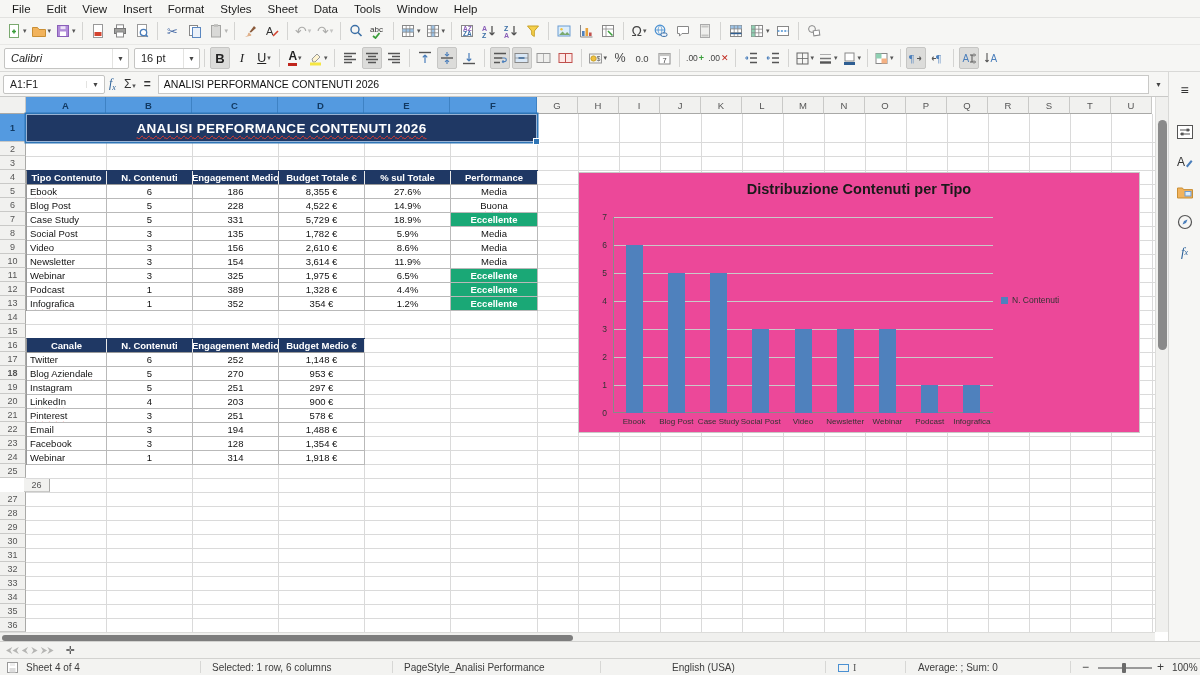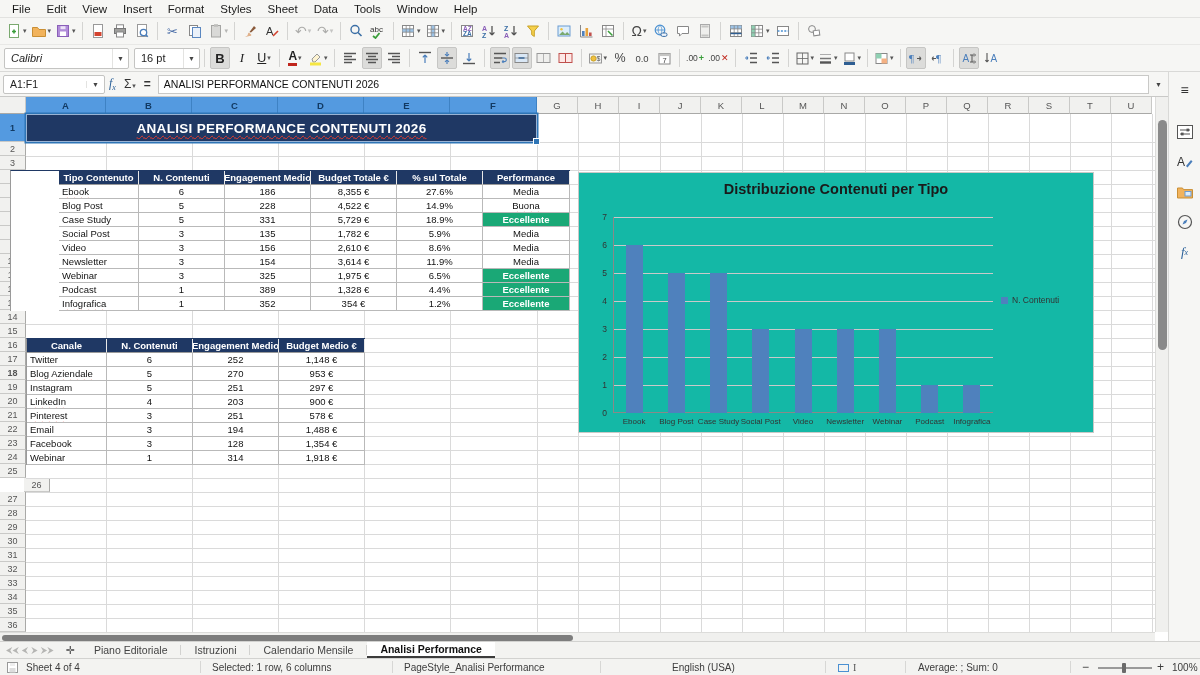--- a/index.html
+++ b/index.html
@@ -41,21 +41,21 @@
   #selhandle{position:absolute;left:533px;top:41px;width:7px;height:7px;background:#2e75b6;border:1px solid #fff}
   .wavy{text-decoration:underline;text-decoration-style:wavy;text-decoration-color:#e23b2e;text-decoration-thickness:1px;text-underline-offset:2px}
   .sectitle{position:absolute;left:28px;font-size:10.5px;font-weight:bold;color:#1f3864;white-space:nowrap}
   
   .dtable{position:absolute;display:grid;background:#fff;border-left:1px solid #9a9a9a;border-top:1px solid #1f3864}
   .hcell{height:14px;background:#1f3864;color:#fff;font-weight:bold;font-size:9.5px;display:flex;align-items:center;justify-content:center;border-right:1px solid #e8e8e8;border-bottom:1px solid #9a9a9a;white-space:nowrap;overflow:hidden}
   .dcell{height:14px;font-size:9.5px;color:#111;display:flex;align-items:center;justify-content:center;border-right:1px solid #b9b9b9;border-bottom:1px solid #b9b9b9;background:#fff;white-space:nowrap;overflow:hidden}
   .dcell.l{justify-content:flex-start;padding-left:3px}
   .dcell.green{background:#1aa876;color:#fff;font-weight:bold}
   
-  #chart{position:absolute;left:578px;top:172px;width:516px;height:261px;background:#14b8a6;border:1px solid #c9c9c7}
+  #chart{position:absolute;left:578px;top:172px;width:562px;height:261px;background:#ec4899;border:1px solid #c9c9c7}
   #ctitle{position:absolute;left:0;top:8px;width:100%;text-align:center;font-size:14.5px;font-weight:bold;color:#1a1a1a}
   #plot{position:absolute;left:34px;top:44px;width:380px;height:196px;border-left:1px solid #898989;border-bottom:1px solid #898989;background-image:linear-gradient(to bottom,#c9c9c9 1px,transparent 1px);background-size:100% 28px}
   .bar{position:absolute;background:#4f81bd}
   .xlab{position:absolute;top:244px;height:11px;font-size:8px;color:#333;text-align:center;white-space:nowrap;overflow:visible}
   .ylab{position:absolute;width:22px;text-align:right;font-size:8.5px;color:#333}
   #legend{position:absolute;left:422px;top:122px;display:flex;align-items:center;gap:4px}
   #legend .sq{width:7px;height:7px;background:#4f81bd}
   #legend .lt{font-size:8.5px;color:#333;white-space:nowrap}
   
   #vscroll{position:absolute;left:1155px;top:97px;width:13px;height:535px;background:#f0f0ee;border-left:1px solid #dcdcda}
@@ -599,21 +599,21 @@
     <div class="vl" style="left:364px"></div>
     <div class="vl" style="left:450px"></div>
     <div class="vl" style="left:537px"></div>
 
   <div id="banner">
       <span class="wavy">ANALISI PERFORMANCE CONTENUTI 2026</span>
     </div>
   <div id="selhandle"></div>
 
   <div class="sectitle wavy" style="top:147px">RIEPILOGO PER TIPO CONTENUTO</div>
-  <div id="table1" class="dtable" style="left: 10px; top: 73px; grid-template-columns: 80px 86px 86px 86px 86px 87px; padding-left: 48px;">
+  <div id="table1" class="dtable" style="left: 26px; top: 73px; grid-template-columns: 80px 86px 86px 86px 86px 87px;">
       <div class="hcell">Tipo Contenuto</div>
       <div class="hcell">N. Contenuti</div>
       <div class="hcell">Engagement Medio</div>
       <div class="hcell">Budget Totale €</div>
       <div class="hcell">% sul Totale</div>
       <div class="hcell">Performance</div>
       <div class="dcell l">
         <span class="wavy">Ebook</span>
       </div>
       <div class="dcell">
@@ -961,29 +961,20 @@
 </div>
 
 <div id="tabbar">
   <span class="navgrp">
     <span>⮜⮜</span>
     <span>⮜</span>
     <span>⮞</span>
     <span>⮞⮞</span>
   </span>
   <span id="addsheet">✛</span>
-  <span id="tabs" style="display:flex;align-items:stretch">
-      <span class="stab">Piano Editoriale</span>
-      <span class="tabsep"></span>
-      <span class="stab">Istruzioni</span>
-      <span class="tabsep"></span>
-      <span class="stab">Calendario Mensile</span>
-      <span class="tabsep"></span>
-      <span class="stab active">Analisi Performance</span>
-    </span>
 </div>
 
 <div id="statusbar">
   <span class="sitem" style="left:7px">
       <svg width="11" height="11" viewBox="0 0 11 11">
         <rect x=".5" y=".5" width="10" height="10" fill="#fff" stroke="#999"></rect>
         <rect x="2.5" y="6" width="6" height="4.5" fill="#ddd"></rect>
         <rect x="3" y="1" width="5" height="3" fill="#eee"></rect>
       </svg>
     </span>

